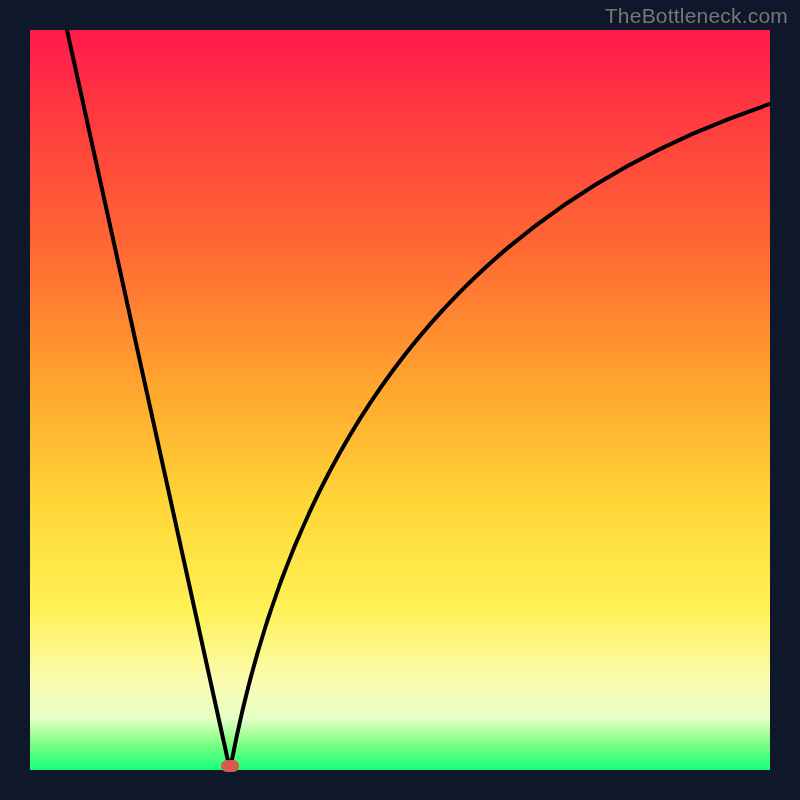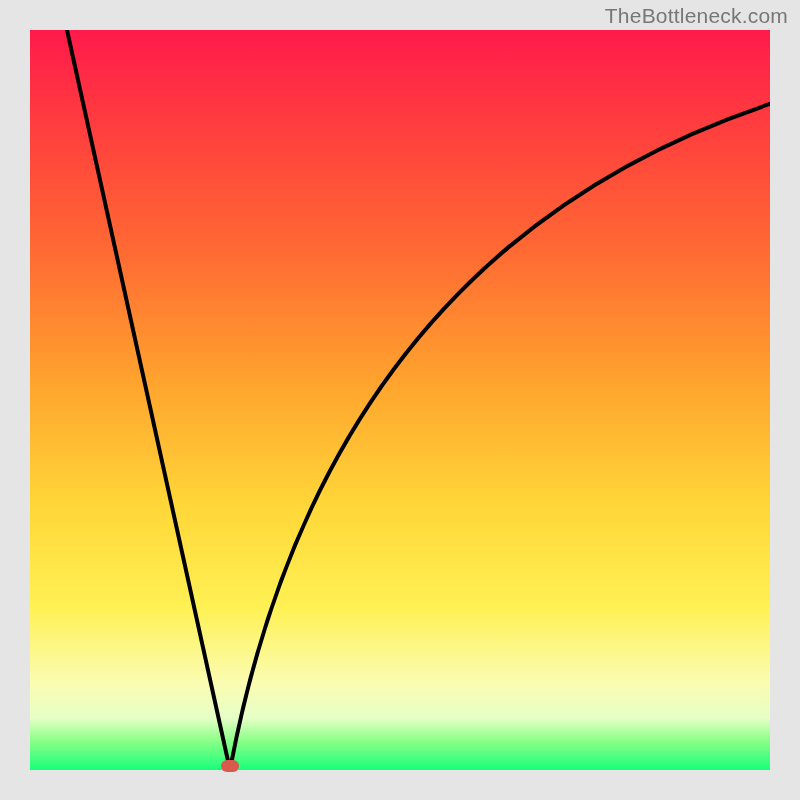--- a/index.html
+++ b/index.html
@@ -8,21 +8,21 @@
     width: 800px;
     height: 800px;
     overflow: hidden;
     background: #000;
     font-family: Arial, Helvetica, sans-serif;
   }
   .frame {
     position: relative;
     width: 800px;
     height: 800px;
-    background: #e5e5e5;
+    background: #0f172a;
   }
   .plot {
     position: absolute;
     left: 30px;
     top: 30px;
     width: 740px;
     height: 740px;
     
     background: linear-gradient(
       to bottom,

